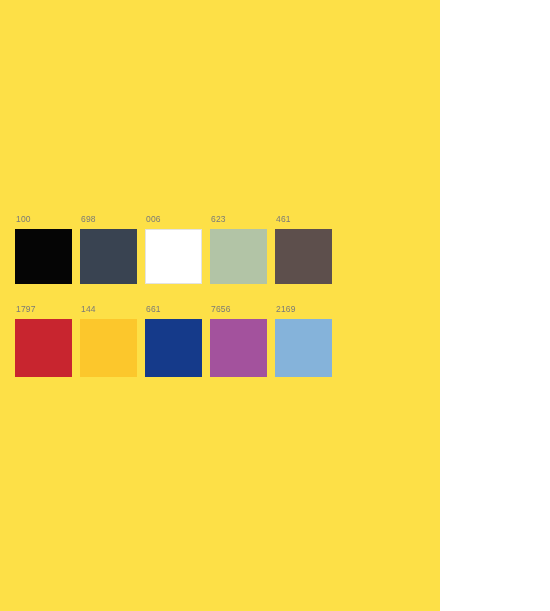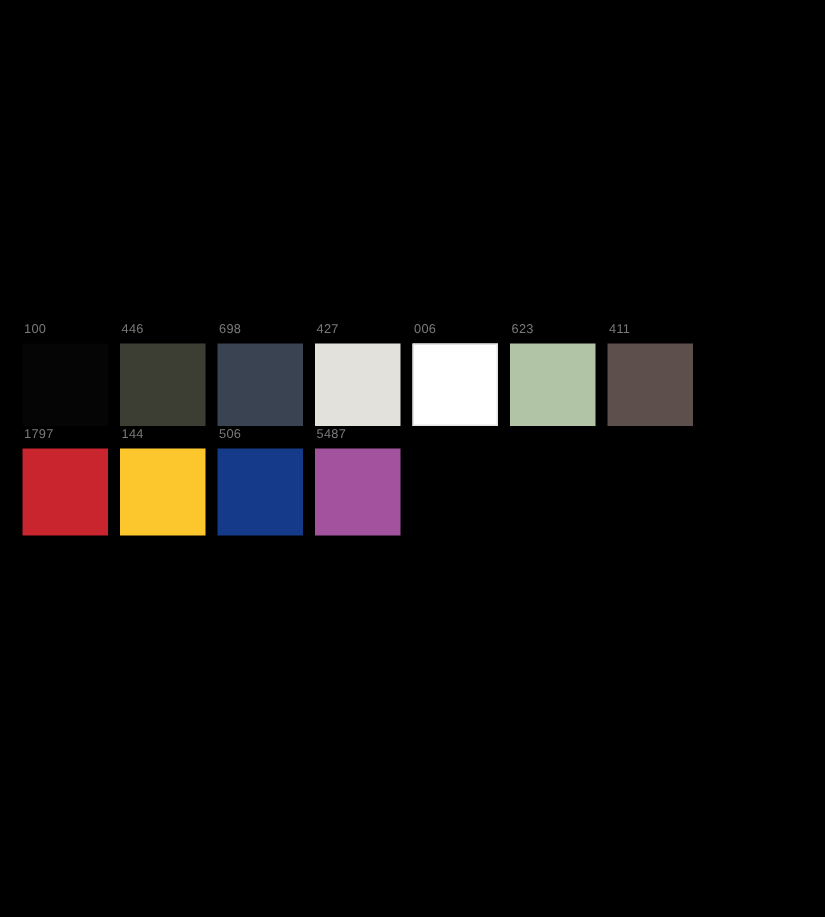--- a/index.html
+++ b/index.html
@@ -8,34 +8,34 @@
   }
   body {
     width: 550px;
     height: 611px;
     background: #ffffff;
     font-family: "Liberation Sans", sans-serif;
     overflow: hidden;
   }
   #palette-page {
     position: relative;
-    width: 550px;
+    width: 440px;
     height: 611px;
-    background: #000000;
+    background: #fde047;
   }
   .swatch-row {
     position: absolute;
     left: 15px;
     width: 520px;
     display: flex;
     flex-direction: row;
     gap: 0px;
   }
   #swatch-row-1 { top: 214px; }
-  #swatch-row-2 { top: 284px; align-items: flex-end; }
+  #swatch-row-2 { top: 304px; align-items: flex-end; }
 
   .swatch-cell {
     width: 65px;
     display: flex;
     flex-direction: column;
     align-items: flex-start;
     box-sizing: border-box;
   }
   .swatch-label {
     font-family: "Liberation Sans", sans-serif;
@@ -65,56 +65,52 @@
 <body>
 
 <div id="palette-page">
 
   <div class="swatch-row" id="swatch-row-1">
       <div class="swatch-cell">
         <div class="swatch-label">100</div>
         <div class="swatch-chip" style="background-color: rgb(5, 5, 5);"></div>
       </div>
       <div class="swatch-cell">
-        <div class="swatch-label">446</div>
-        <div class="swatch-chip" style="background-color: rgb(60, 62, 51);"></div>
-      </div>
-      <div class="swatch-cell">
         <div class="swatch-label">698</div>
         <div class="swatch-chip" style="background-color: rgb(57, 67, 81);"></div>
-      </div>
-      <div class="swatch-cell">
-        <div class="swatch-label">427</div>
-        <div class="swatch-chip" style="background-color: rgb(226, 225, 220);"></div>
       </div>
       <div class="swatch-cell">
         <div class="swatch-label">006</div>
         <div class="swatch-chip has-border" style="background-color: rgb(255, 255, 255);"></div>
       </div>
       <div class="swatch-cell">
         <div class="swatch-label">623</div>
         <div class="swatch-chip" style="background-color: rgb(178, 196, 166);"></div>
       </div>
       <div class="swatch-cell">
-        <div class="swatch-label">411</div>
+        <div class="swatch-label">461</div>
         <div class="swatch-chip" style="background-color: rgb(93, 79, 76);"></div>
       </div>
     </div>
   <div class="swatch-row" id="swatch-row-2">
       <div class="swatch-cell">
         <div class="swatch-label">1797</div>
         <div class="swatch-chip" style="background-color: rgb(200, 37, 47);"></div>
       </div>
       <div class="swatch-cell">
         <div class="swatch-label">144</div>
         <div class="swatch-chip" style="background-color: rgb(252, 199, 44);"></div>
       </div>
       <div class="swatch-cell">
-        <div class="swatch-label">506</div>
+        <div class="swatch-label">661</div>
         <div class="swatch-chip" style="background-color: rgb(21, 58, 138);"></div>
       </div>
       <div class="swatch-cell">
-        <div class="swatch-label">5487</div>
+        <div class="swatch-label">7656</div>
         <div class="swatch-chip" style="background-color: rgb(163, 82, 157);"></div>
+      </div>
+      <div class="swatch-cell">
+        <div class="swatch-label">2169</div>
+        <div class="swatch-chip" style="background-color: rgb(133, 179, 218);"></div>
       </div>
     </div>
 
 </div>
 
 </body></html>

